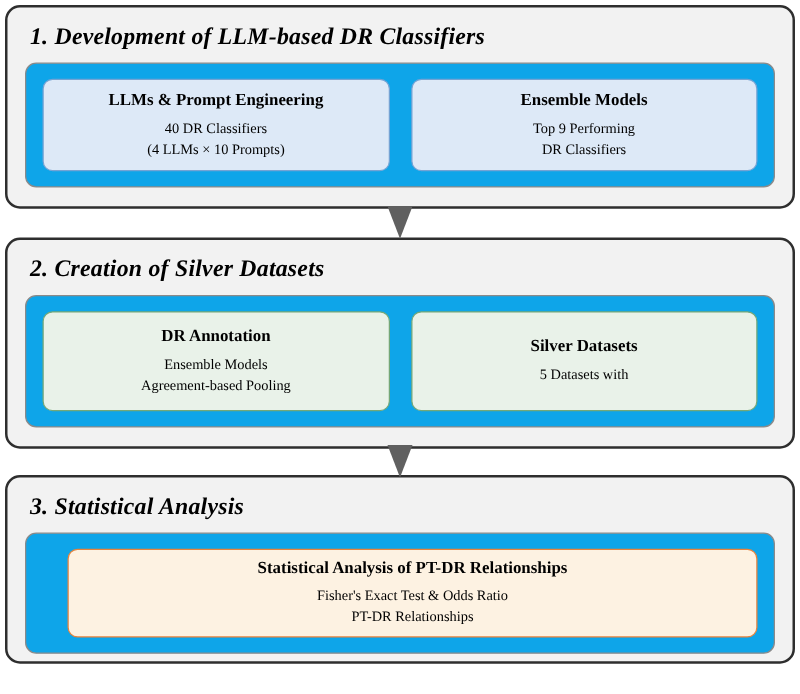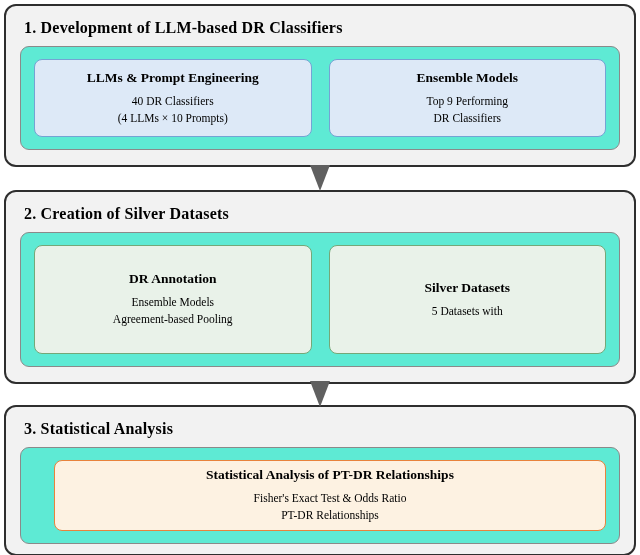--- a/index.html
+++ b/index.html
@@ -23,32 +23,33 @@
   .stage {
     box-sizing: border-box;
     background: #f2f2f2;
     border: 2px solid #2e2e2e;
     border-radius: 12px;
     padding: 11px 14px 15px 14px;
     display: flex;
     flex-direction: column;
   }
   .stage-1 { height: 163px; }
-  .stage-2 { height: 194px; }
+  .stage-2 { height: 169px; }
   .stage-3 { height: 151px; }
   .stage-title {
-    font-size: 16px;
+    font-size: 19px;
     font-weight: bold;
     margin: 2px 0 9px 4px;
     letter-spacing: 0.2px;
+    font-style: italic;
   }
   .panel {
     box-sizing: border-box;
     flex: 1;
-    background: #5eead4;
+    background: #0ea5e9;
     border: 1px solid #8a8a8a;
     border-radius: 9px;
     padding: 12px 13px;
     display: flex;
     gap: 17px;
   }
   .box {
     box-sizing: border-box;
     flex: 1;
     border-radius: 8px;

